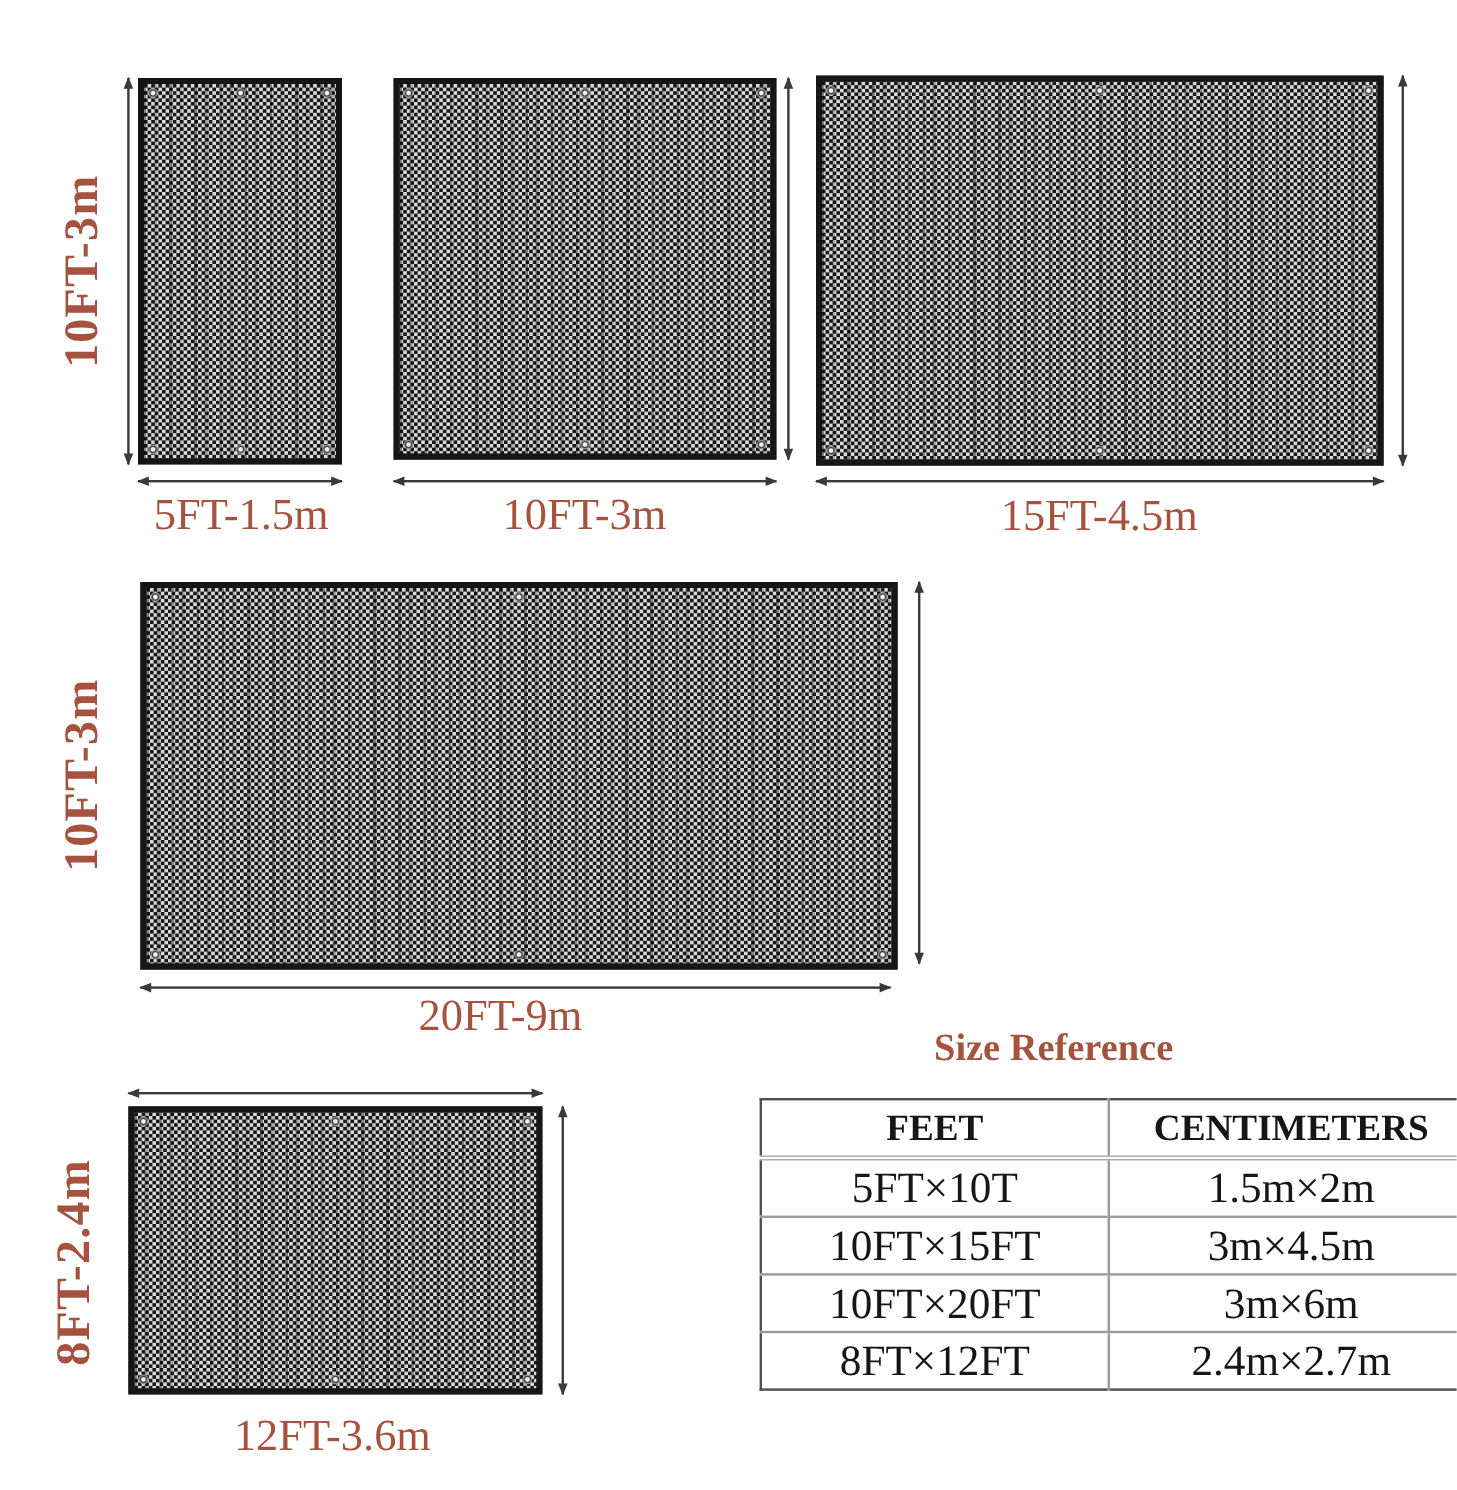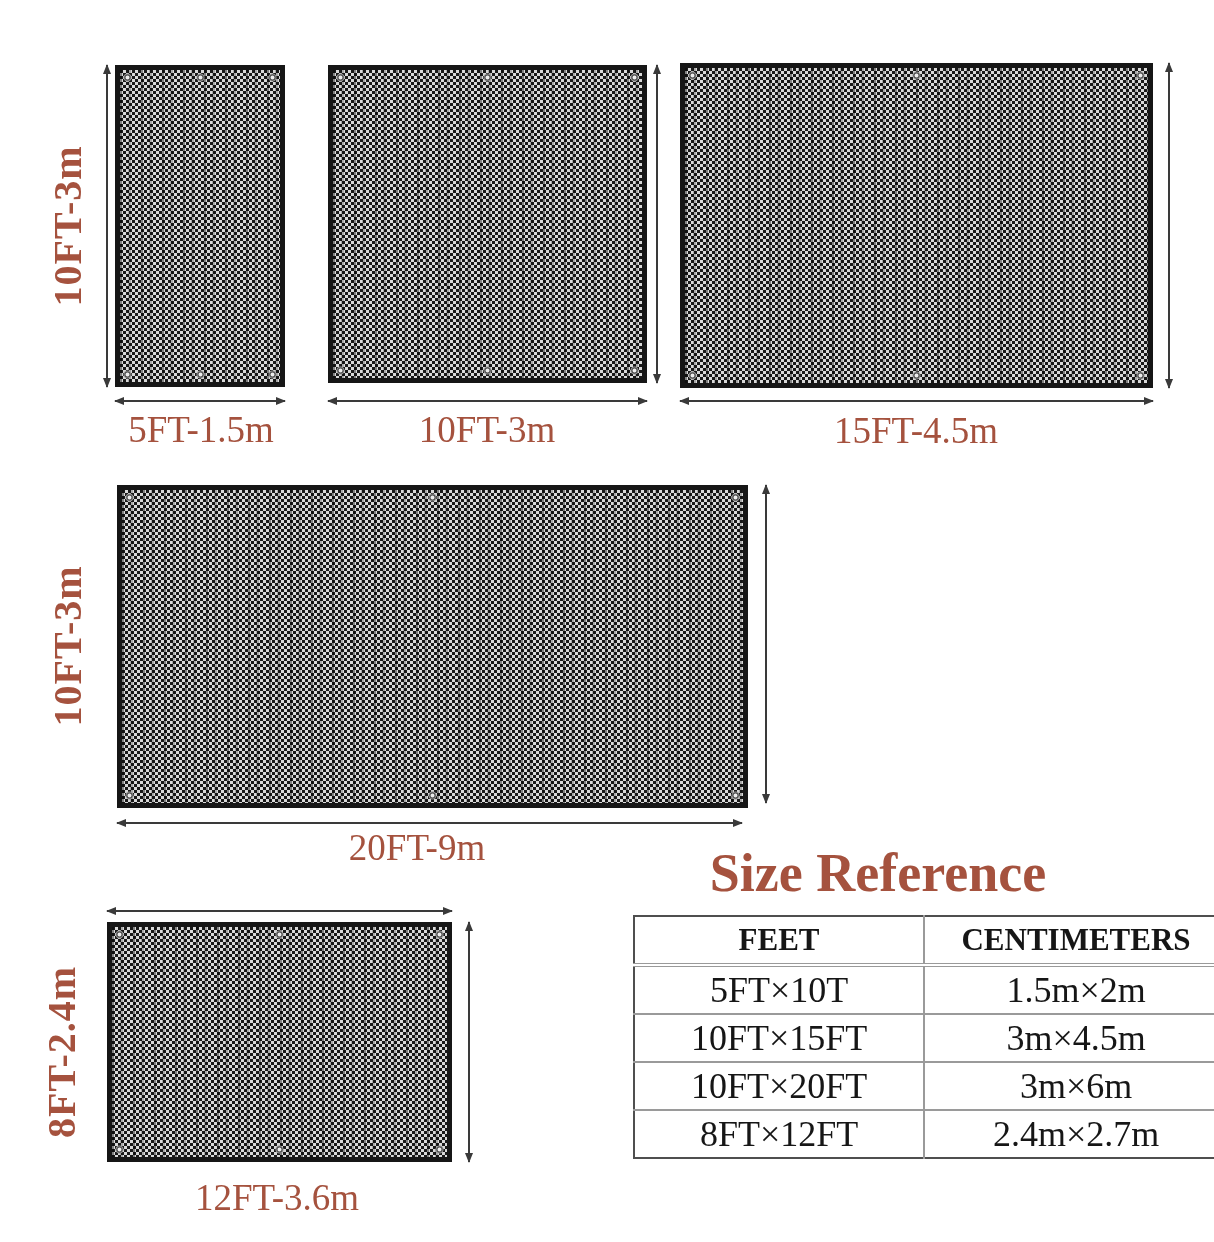--- a/index.html
+++ b/index.html
@@ -36,21 +36,21 @@
   .varrow::before,.varrow::after{content:"";position:absolute;left:-3.5px;width:0;height:0;
     border-left:4.5px solid transparent;border-right:4.5px solid transparent;}
   .varrow::before{top:-1px;border-bottom:10px solid var(--arrow,#3a3a3a);}
   .varrow::after{bottom:-1px;border-top:10px solid var(--arrow,#3a3a3a);}
   
   .vlabel{position:absolute;transform:translate(-50%,-50%) rotate(-90deg);
     font-weight:bold;font-size:40px;letter-spacing:1px;color:var(--accent,#A5523E);white-space:nowrap;}
   .wlabel{position:absolute;transform:translate(-50%,-50%);
     font-weight:normal;font-size:37px;color:var(--accent,#A5523E);white-space:nowrap;}
   .title{position:absolute;transform:translate(-50%,-50%);
-    font-weight:bold;font-size:54px;color:var(--accent,#A5523E);white-space:nowrap;}
+    font-weight:bold;font-size:32px;color:var(--accent,#A5523E);white-space:nowrap;}
   
   .size-table{position:absolute;left:593px;top:915px;width:596px;
     border-collapse:collapse;table-layout:fixed;border:2px solid var(--table_border,#4f4f4f);margin-left:40px;}
   .size-table th{font-weight:bold;font-size:31px;height:46px;
     border-bottom:4px double var(--table_line,#9a9a9a);}
   .size-table td{font-size:36px;font-weight:normal;height:46px;}
   .size-table th,.size-table td{text-align:center;vertical-align:middle;
     color:var(--table_text,#161616);padding:0;}
   .size-table th:first-child,.size-table td:first-child{
     border-right:2px solid var(--table_line,#9a9a9a);width:48.5%;}

